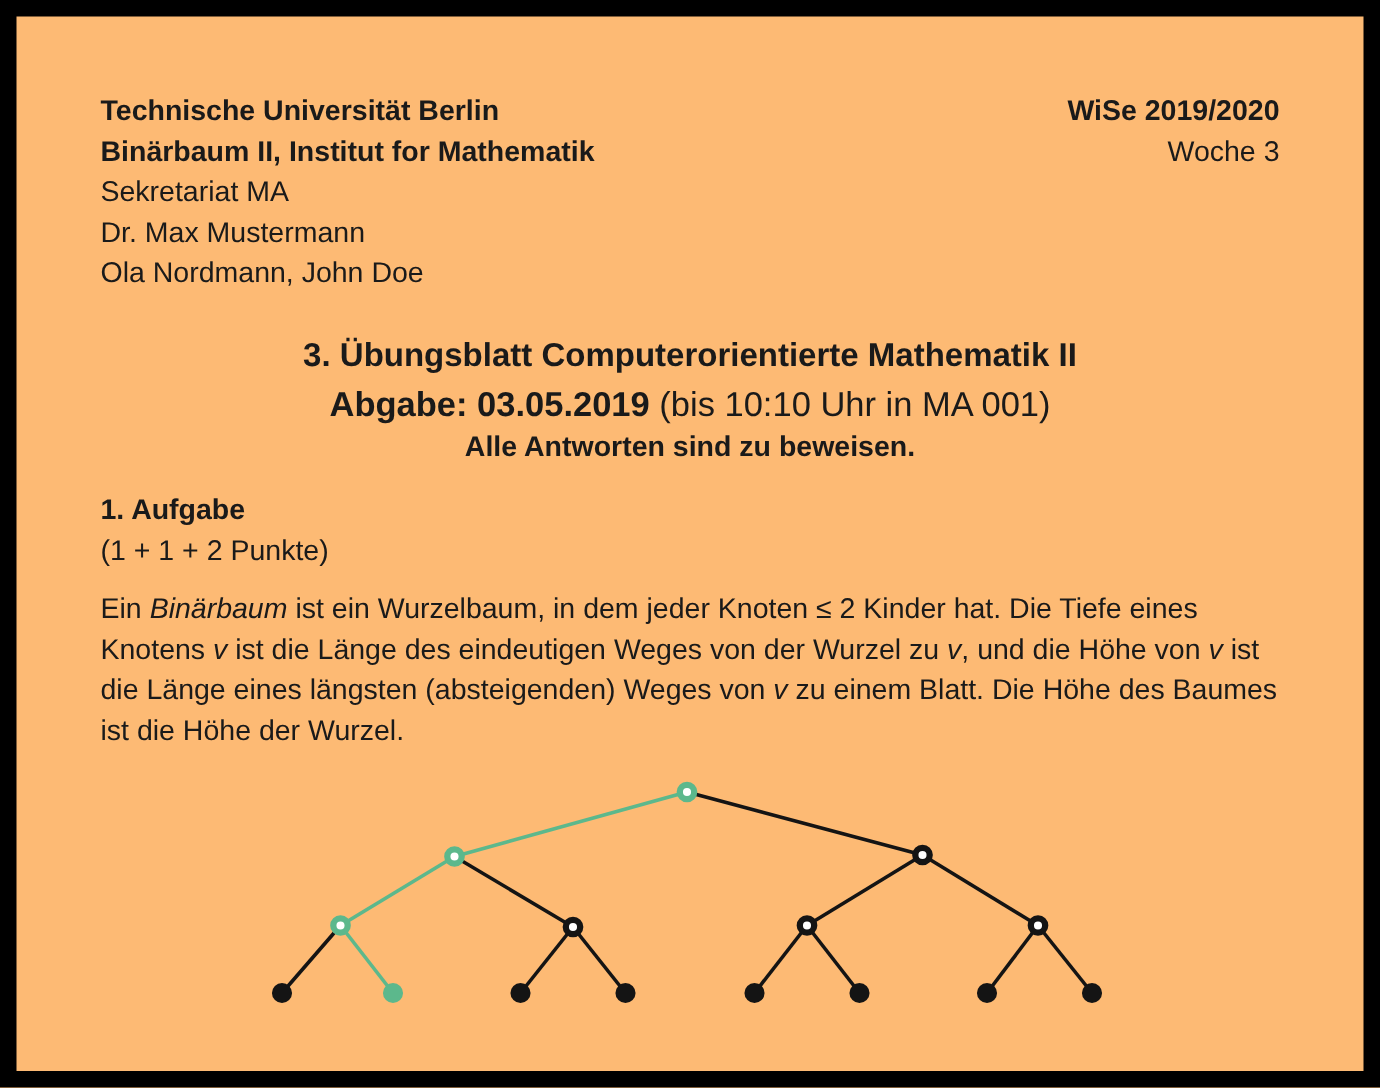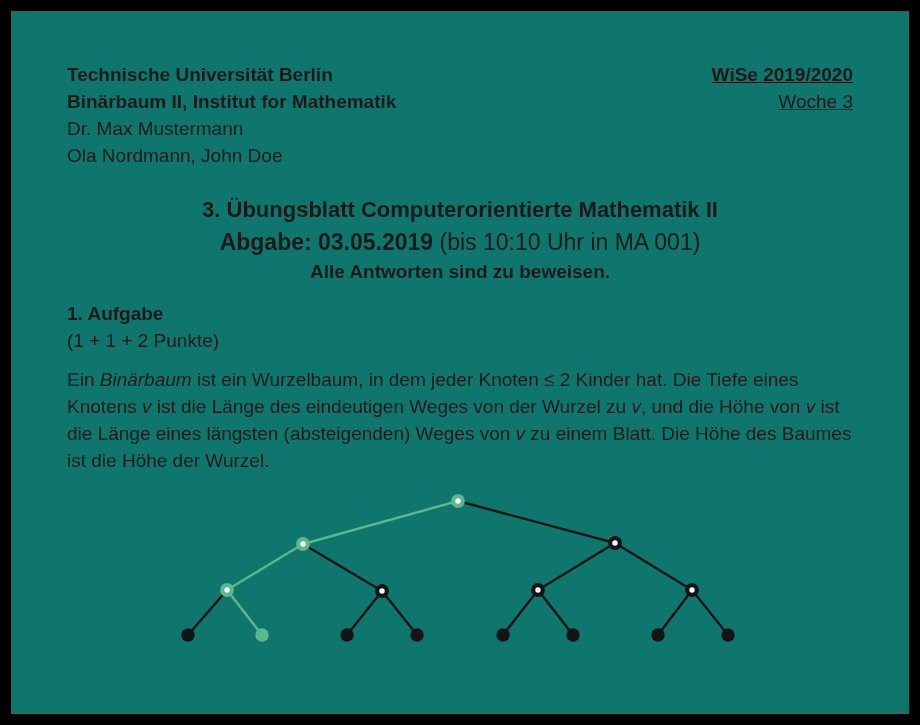--- a/index.html
+++ b/index.html
@@ -6,35 +6,35 @@
   html, body { width: 920px; height: 725px; }
   body {
     background: #000;
     font-family: "Liberation Sans", "DejaVu Sans", sans-serif;
     color: #1a1a1a;
   }
   .page {
     position: absolute;
     left: 11px; top: 11px;
     width: 898px; height: 703px;
-    background: #0f766e;
+    background: #fdba74;
     overflow: hidden;
   }
   .inset { margin-left: 56px; margin-right: 56px; }
 
   
   .doc-header {
     margin-top: 50px;
     display: flex;
     justify-content: space-between;
     align-items: flex-start;
   }
   .doc-header .line { font-size: 19px; line-height: 27px; }
   .doc-header .bold { font-weight: bold; }
-  .header-right { text-align: right; text-decoration: underline; }
+  .header-right { text-align: right; }
 
   
   .title-block { text-align: center; }
   .doc-title {
     margin-top: 26px;
     font-size: 22px;
     line-height: 30px;
     font-weight: bold;
   }
   .submission { margin-top: 3px; font-size: 23px; line-height: 29px; }
@@ -67,20 +67,21 @@
 </style>
 </head>
 <body>
 
 <div class="page">
 
   <div class="doc-header inset">
     <div class="header-left">
       <div class="line bold">Technische Universität Berlin</div>
       <div class="line bold">Binärbaum II, Institut for Mathematik</div>
+      <div class="line">Sekretariat MA</div>
       <div class="line">Dr. Max Mustermann</div>
       <div class="line">Ola Nordmann, John Doe</div>
     </div>
     <div class="header-right">
       <div class="line bold">WiSe 2019/2020</div>
       <div class="line">Woche 3</div>
     </div>
   </div>
 
   <div class="title-block inset">

